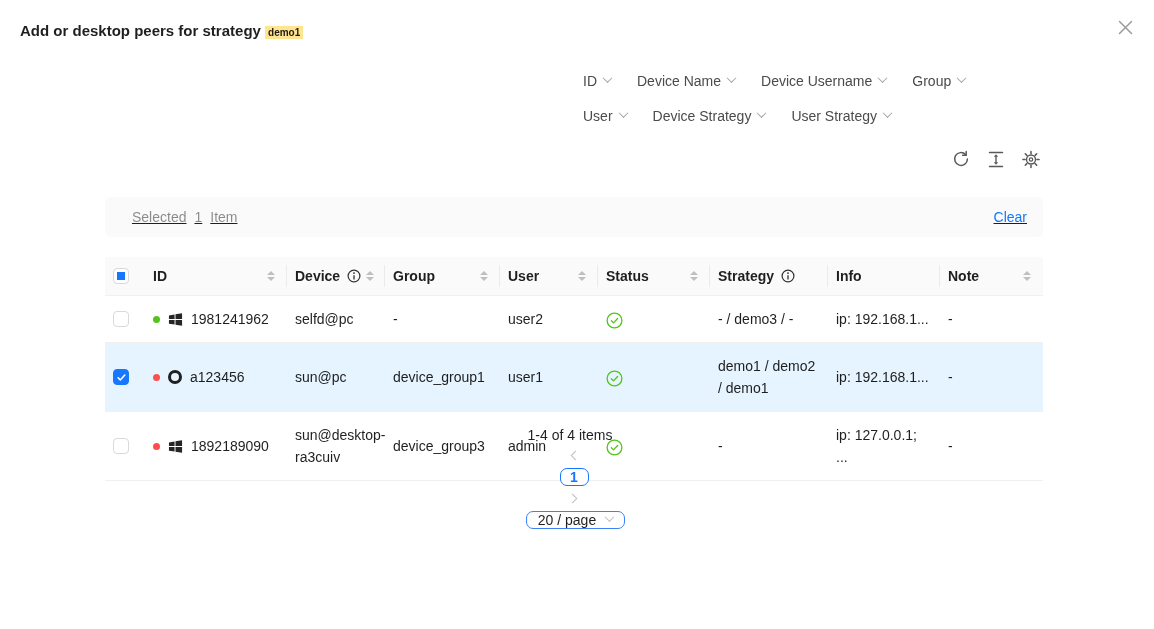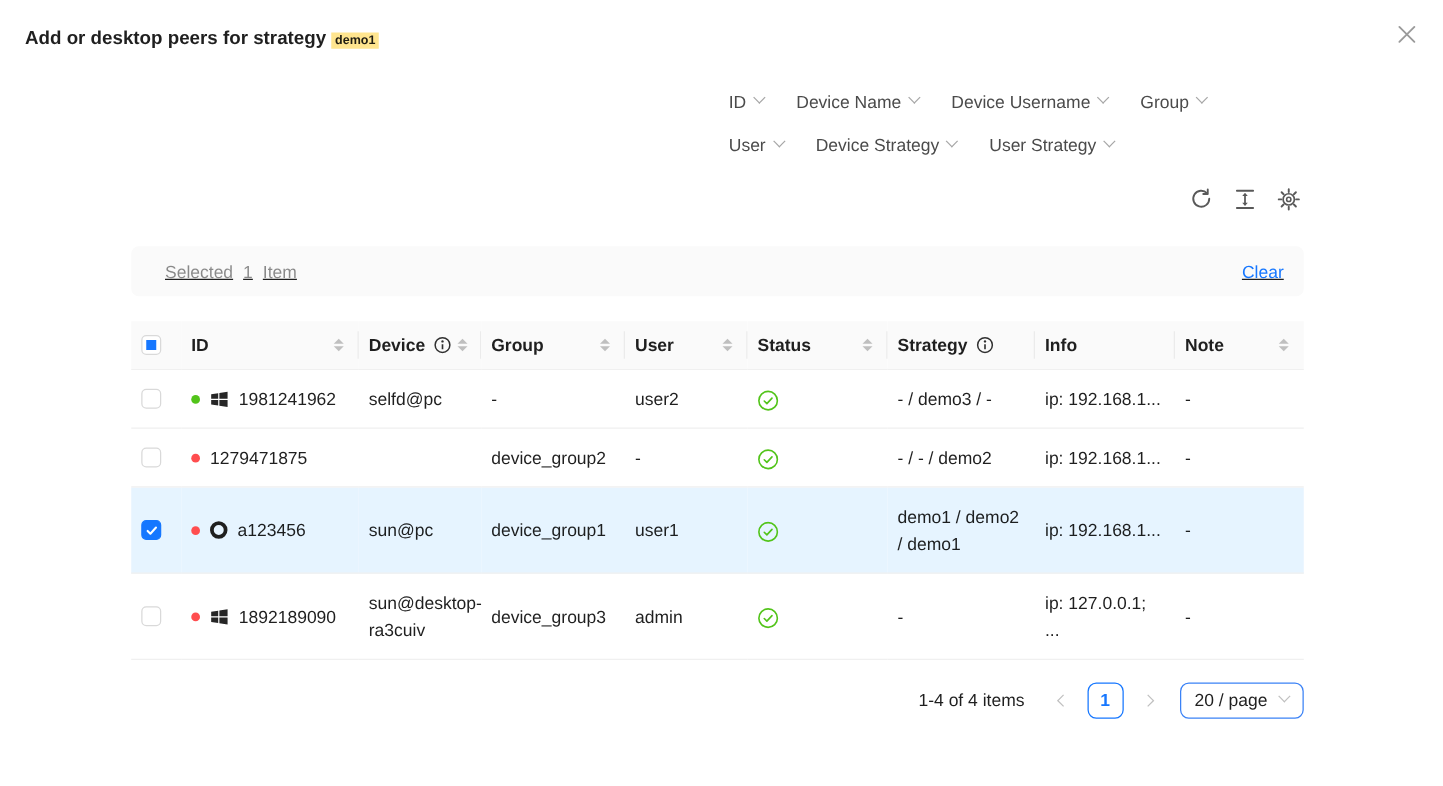--- a/index.html
+++ b/index.html
@@ -90,20 +90,21 @@
   .dot.green { background: #52c41a; }
   .dot.red { background: #ff4d4f; }
   .ring-ico {
     width: 14px; height: 14px; border: 3.2px solid #1f1f1f; border-radius: 50%; flex: 0 0 auto;
   }
   .os-ico { flex: 0 0 auto; display: inline-flex; }
   
   .pagination {
     margin-top: 16px; display: flex; align-items: center; justify-content: flex-end; gap: 9px;
     height: 32px;
+    flex-direction: column;
   }
   .pg-total { margin-right: 8px; }
   .pg-arrow {
     width: 24px; height: 24px; display: flex; align-items: center; justify-content: center; cursor: pointer;
   }
   .pg-chev {
     width: 7px; height: 7px;
     border-right: 1.6px solid rgba(0,0,0,0.25); border-bottom: 1.6px solid rgba(0,0,0,0.25);
     display: inline-block;
   }
@@ -328,43 +329,20 @@
           <svg width="17" height="17" viewBox="0 0 17 17" fill="none" style="vertical-align:middle">
               <circle cx="8.5" cy="8.5" r="7.4" stroke="#52c41a" stroke-width="1.3"></circle>
               <path d="M5.4 8.8l2.1 2.1 4.1-4.4" stroke="#52c41a" stroke-width="1.3" stroke-linecap="round" stroke-linejoin="round"></path>
             </svg>
         </td>
         <td>- / demo3 / -</td>
         <td>ip: 192.168.1...</td>
         <td>-</td>
       </tr>
 
-      <tr>
-        <td>
-            <span class="cbx"></span>
-          </td>
-        <td>
-          <div class="id-cell">
-            <span class="dot red"></span>
-            <span>1279471875</span>
-          </div>
-        </td>
-        <td></td>
-        <td>device_group2</td>
-        <td>-</td>
-        <td>
-          <svg width="17" height="17" viewBox="0 0 17 17" fill="none" style="vertical-align:middle">
-              <circle cx="8.5" cy="8.5" r="7.4" stroke="#52c41a" stroke-width="1.3"></circle>
-              <path d="M5.4 8.8l2.1 2.1 4.1-4.4" stroke="#52c41a" stroke-width="1.3" stroke-linecap="round" stroke-linejoin="round"></path>
-            </svg>
-        </td>
-        <td>- / - / demo2</td>
-        <td>ip: 192.168.1...</td>
-        <td>-</td>
-      </tr>
 
       <tr class="selected">
         <td>
           <span class="cbx checked">
             <svg width="11" height="11" viewBox="0 0 12 12" fill="none">
                 <path d="M2.3 6.3l2.4 2.4 4.9-5.4" stroke="#fff" stroke-width="1.8" stroke-linecap="round" stroke-linejoin="round"></path>
               </svg>
           </span>
         </td>
         <td>

